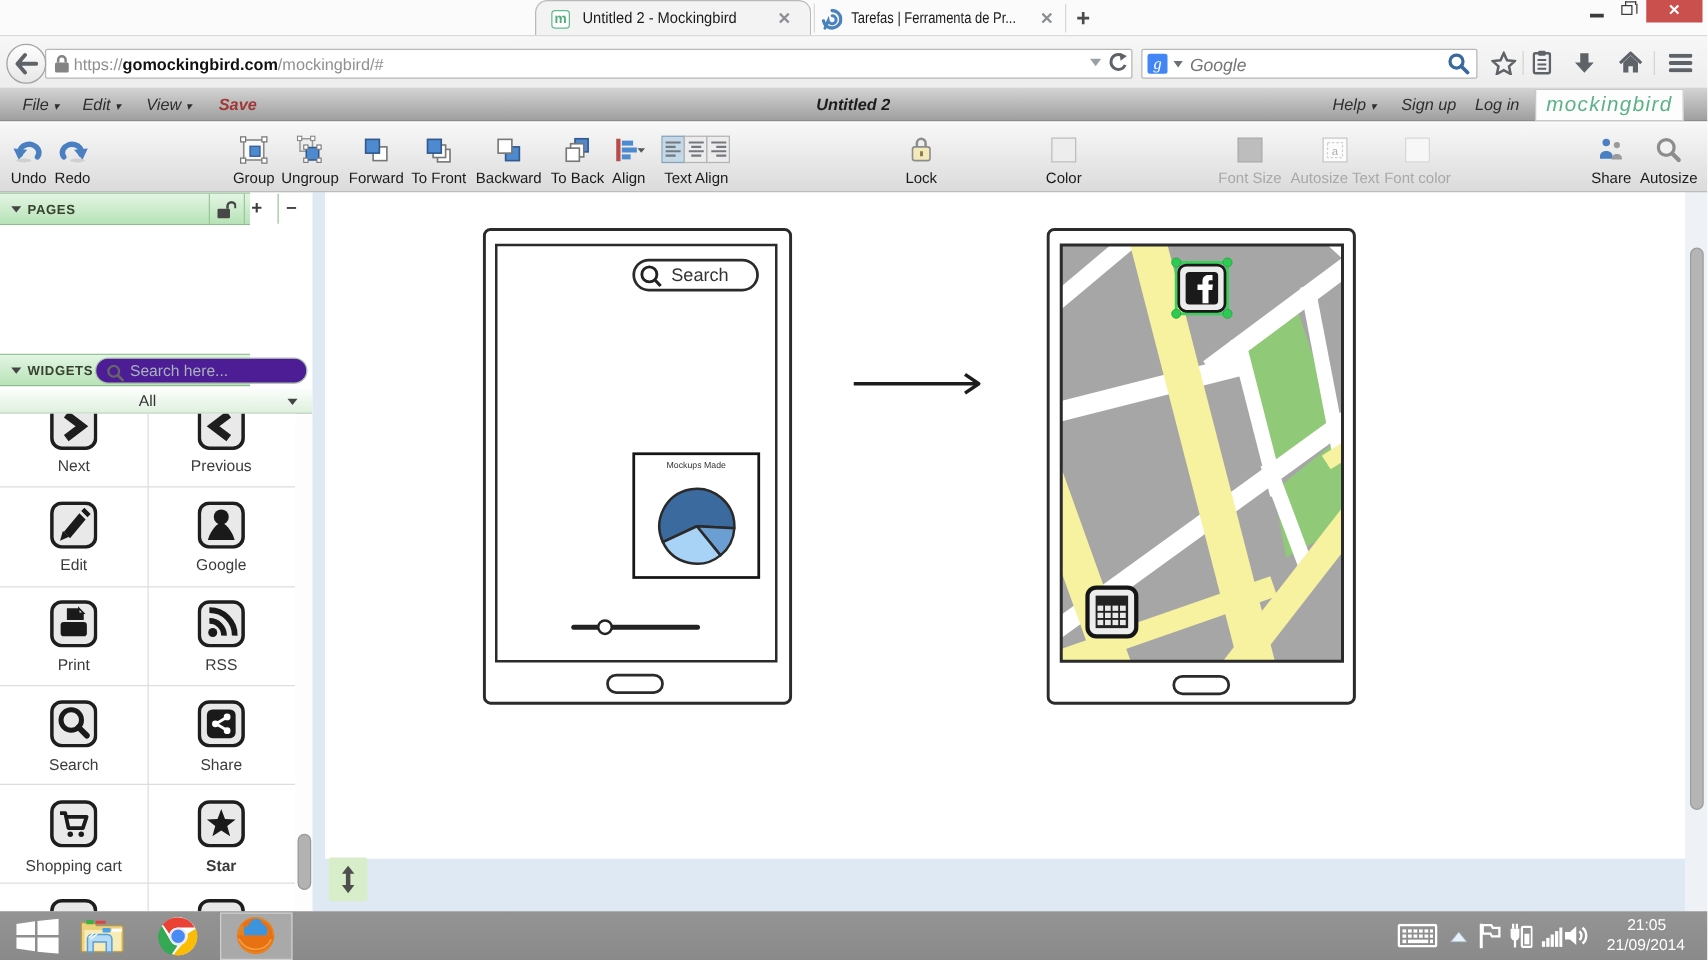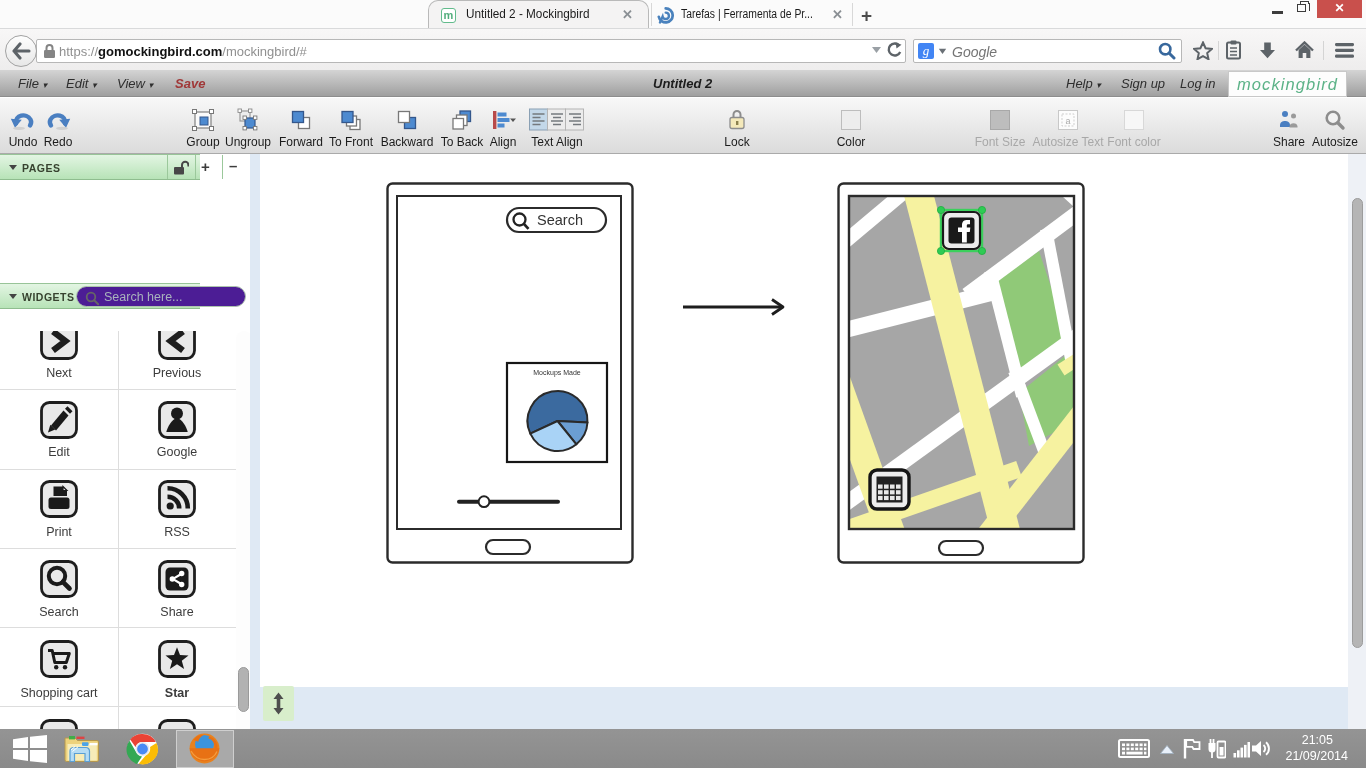--- a/index.html
+++ b/index.html
@@ -336,20 +336,24 @@
       <span class="tri"></span>
       <span class="cap">WIDGETS</span>
     </div>
   <div id="searchbox">
     <svg class="abs" style="left:8px; top:3.5px;" width="15" height="15" viewBox="0 0 15 15">
         <circle cx="6" cy="6" r="4.3" fill="none" stroke="#666" stroke-width="1.8"></circle>
         <path d="M9.2 9.2 L13.2 13.2" stroke="#666" stroke-width="2" stroke-linecap="round"></path>
       </svg>
     <span>Search here...</span>
   </div>
+  <div id="allbar">
+      <span class="txt">All</span>
+      <span class="tri"></span>
+    </div>
   <div id="widgrid">
     <div class="gline-v"></div>
     <div class="gline-h" style="top:58px;"></div>
       <div class="gline-h" style="top:138px;"></div>
       <div class="gline-h" style="top:217px;"></div>
       <div class="gline-h" style="top:296px;"></div>
       <div class="gline-h" style="top:375px;"></div>
 
     <svg class="abs" style="left:40px; top:-9px;" width="38" height="38" viewBox="0 0 38 38">
         <rect x="1.5" y="1.5" width="35" height="35" rx="8" fill="#e9e9e9" stroke="#1e1e1e" stroke-width="2.8"></rect>

